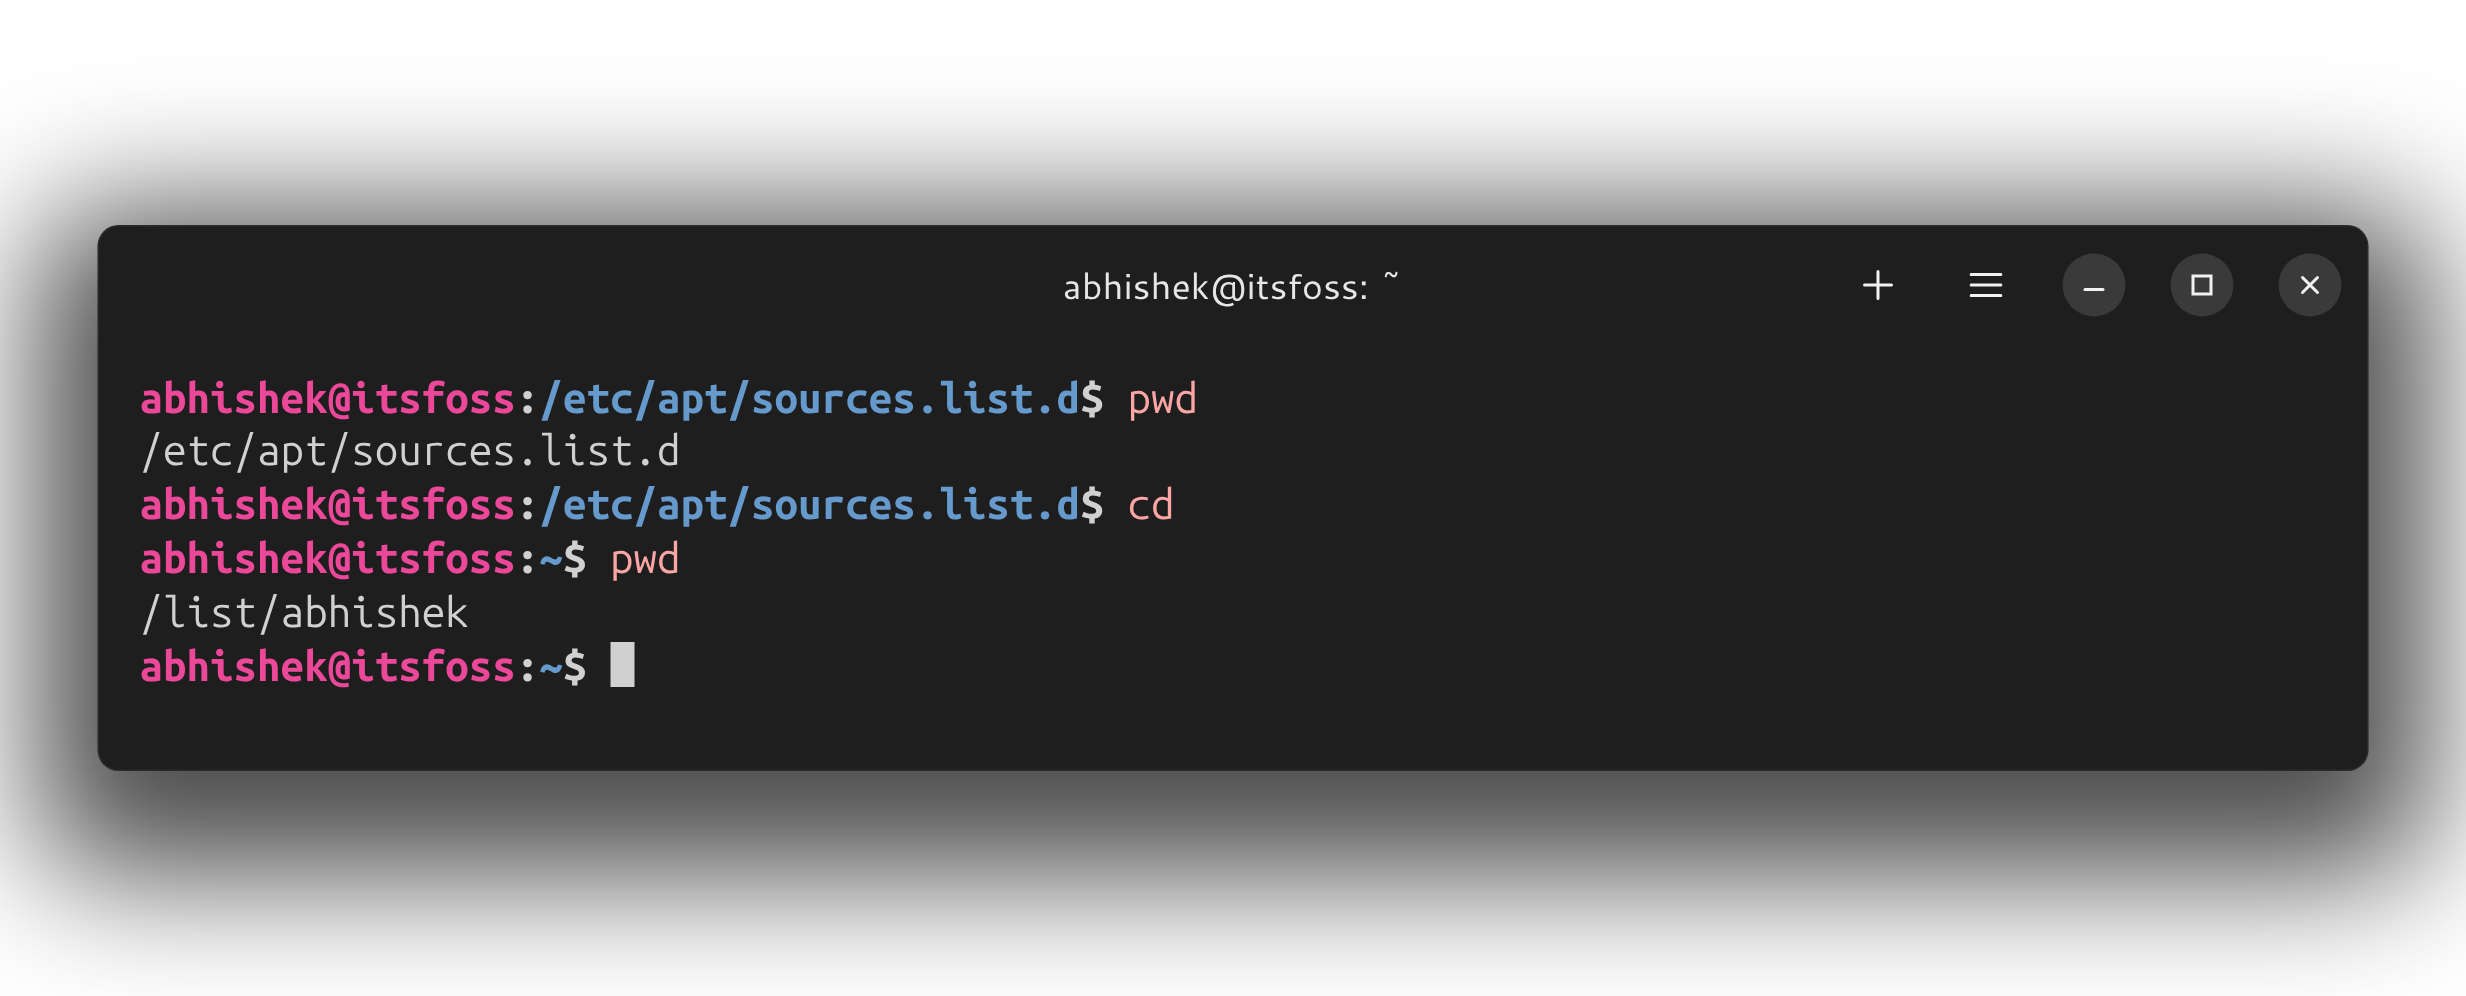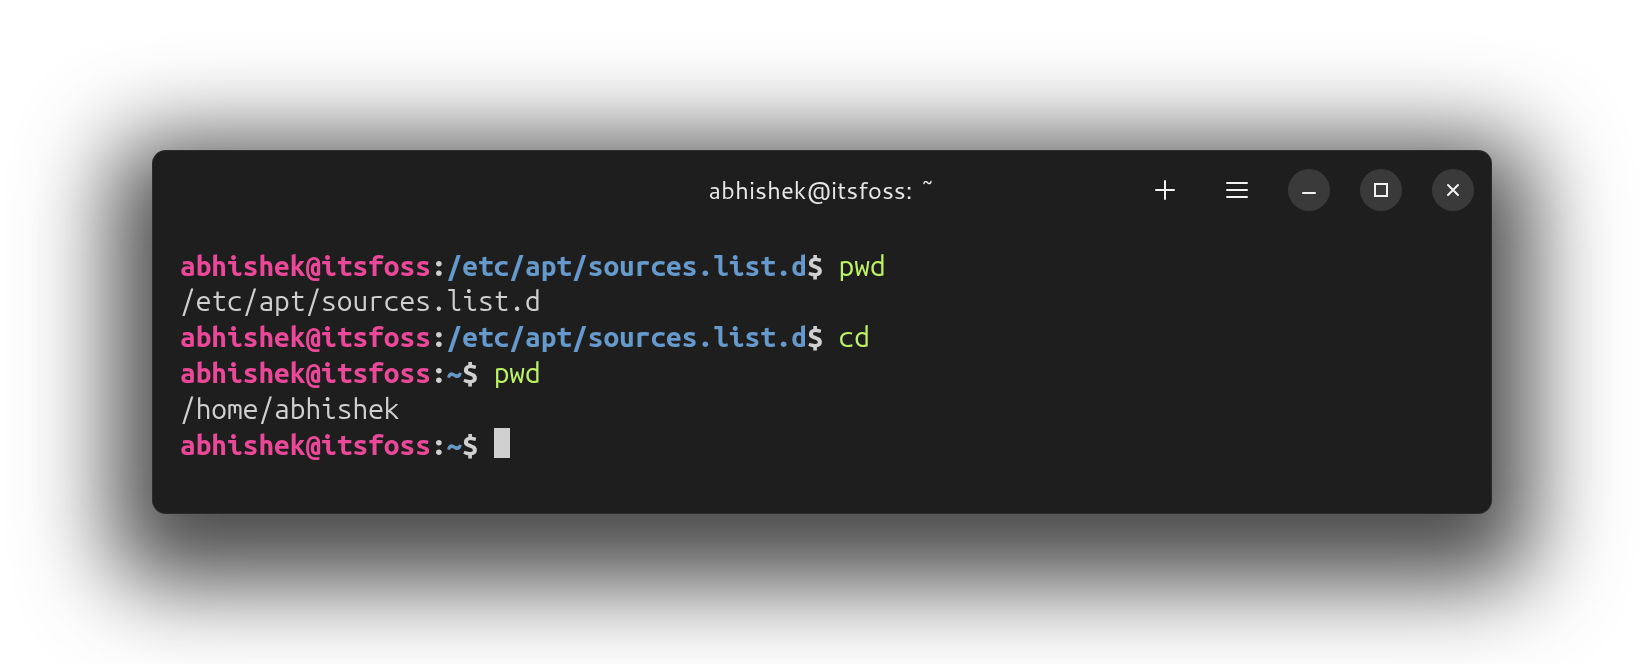--- a/index.html
+++ b/index.html
@@ -6,21 +6,21 @@
     body {
       width: 1644px;
       height: 664px;
       background: #ffffff;
       display: flex;
       align-items: center;
       justify-content: center;
       font-family: 'Cantarell', 'Helvetica Neue', sans-serif;
     }
     .window {
-      width: 1340px;
+      width: 1514px;
       background: #1e1e1e;
       border-radius: 14px;
       box-shadow: 0 30px 90px 40px rgba(0,0,0,0.7), 0 0 0 1px rgba(255,255,255,0.06) inset;
       overflow: hidden;
       display: flex;
       flex-direction: column;
     }
     .titlebar {
       height: 80px;
       display: flex;
@@ -63,21 +63,21 @@
       padding: 18px 28px 52px 28px;
       font-family: 'Ubuntu Mono', 'DejaVu Sans Mono', 'Liberation Mono', monospace;
       font-size: 28px;
       line-height: 1.28;
       color: #d0d0d0;
       white-space: pre;
     }
     .user { color: #ec4899; font-weight: bold; }
     .path { color: #6699cc; font-weight: bold; }
     .dollar { color: #d0d0d0; font-weight: bold; }
-    .cmd { color: #bef264; }
+    .cmd { color: #fca5a5; }
     .out { color: #d0d0d0; }
     .cursor {
       display: inline-block;
       width: 16px;
       height: 30px;
       background: #d0d0d0;
       vertical-align: text-bottom;
       margin-bottom: 2px;
     }
   </style>
@@ -112,15 +112,15 @@
         <svg width="16" height="16" viewBox="0 0 16 16">
             <path d="M3 3l10 10M13 3L3 13" stroke="#f2f2f2" stroke-width="2" stroke-linecap="round"></path>
           </svg>
       </div>
     </div>
   </div>
   <div class="terminal-body"><span class="user">abhishek@itsfoss</span><span class="dollar">:</span><span class="path">/etc/apt/sources.list.d</span><span class="dollar">$ </span><span class="cmd">pwd</span>
 <span class="out">/etc/apt/sources.list.d</span>
 <span class="user">abhishek@itsfoss</span><span class="dollar">:</span><span class="path">/etc/apt/sources.list.d</span><span class="dollar">$ </span><span class="cmd">cd</span>
 <span class="user">abhishek@itsfoss</span><span class="dollar">:</span><span class="path">~</span><span class="dollar">$ </span><span class="cmd">pwd</span>
-<span class="out">/home/abhishek</span>
+<span class="out">/list/abhishek</span>
 <span class="user">abhishek@itsfoss</span><span class="dollar">:</span><span class="path">~</span><span class="dollar">$ </span><span class="cursor"></span></div>
 </div>
 
 </body></html>

